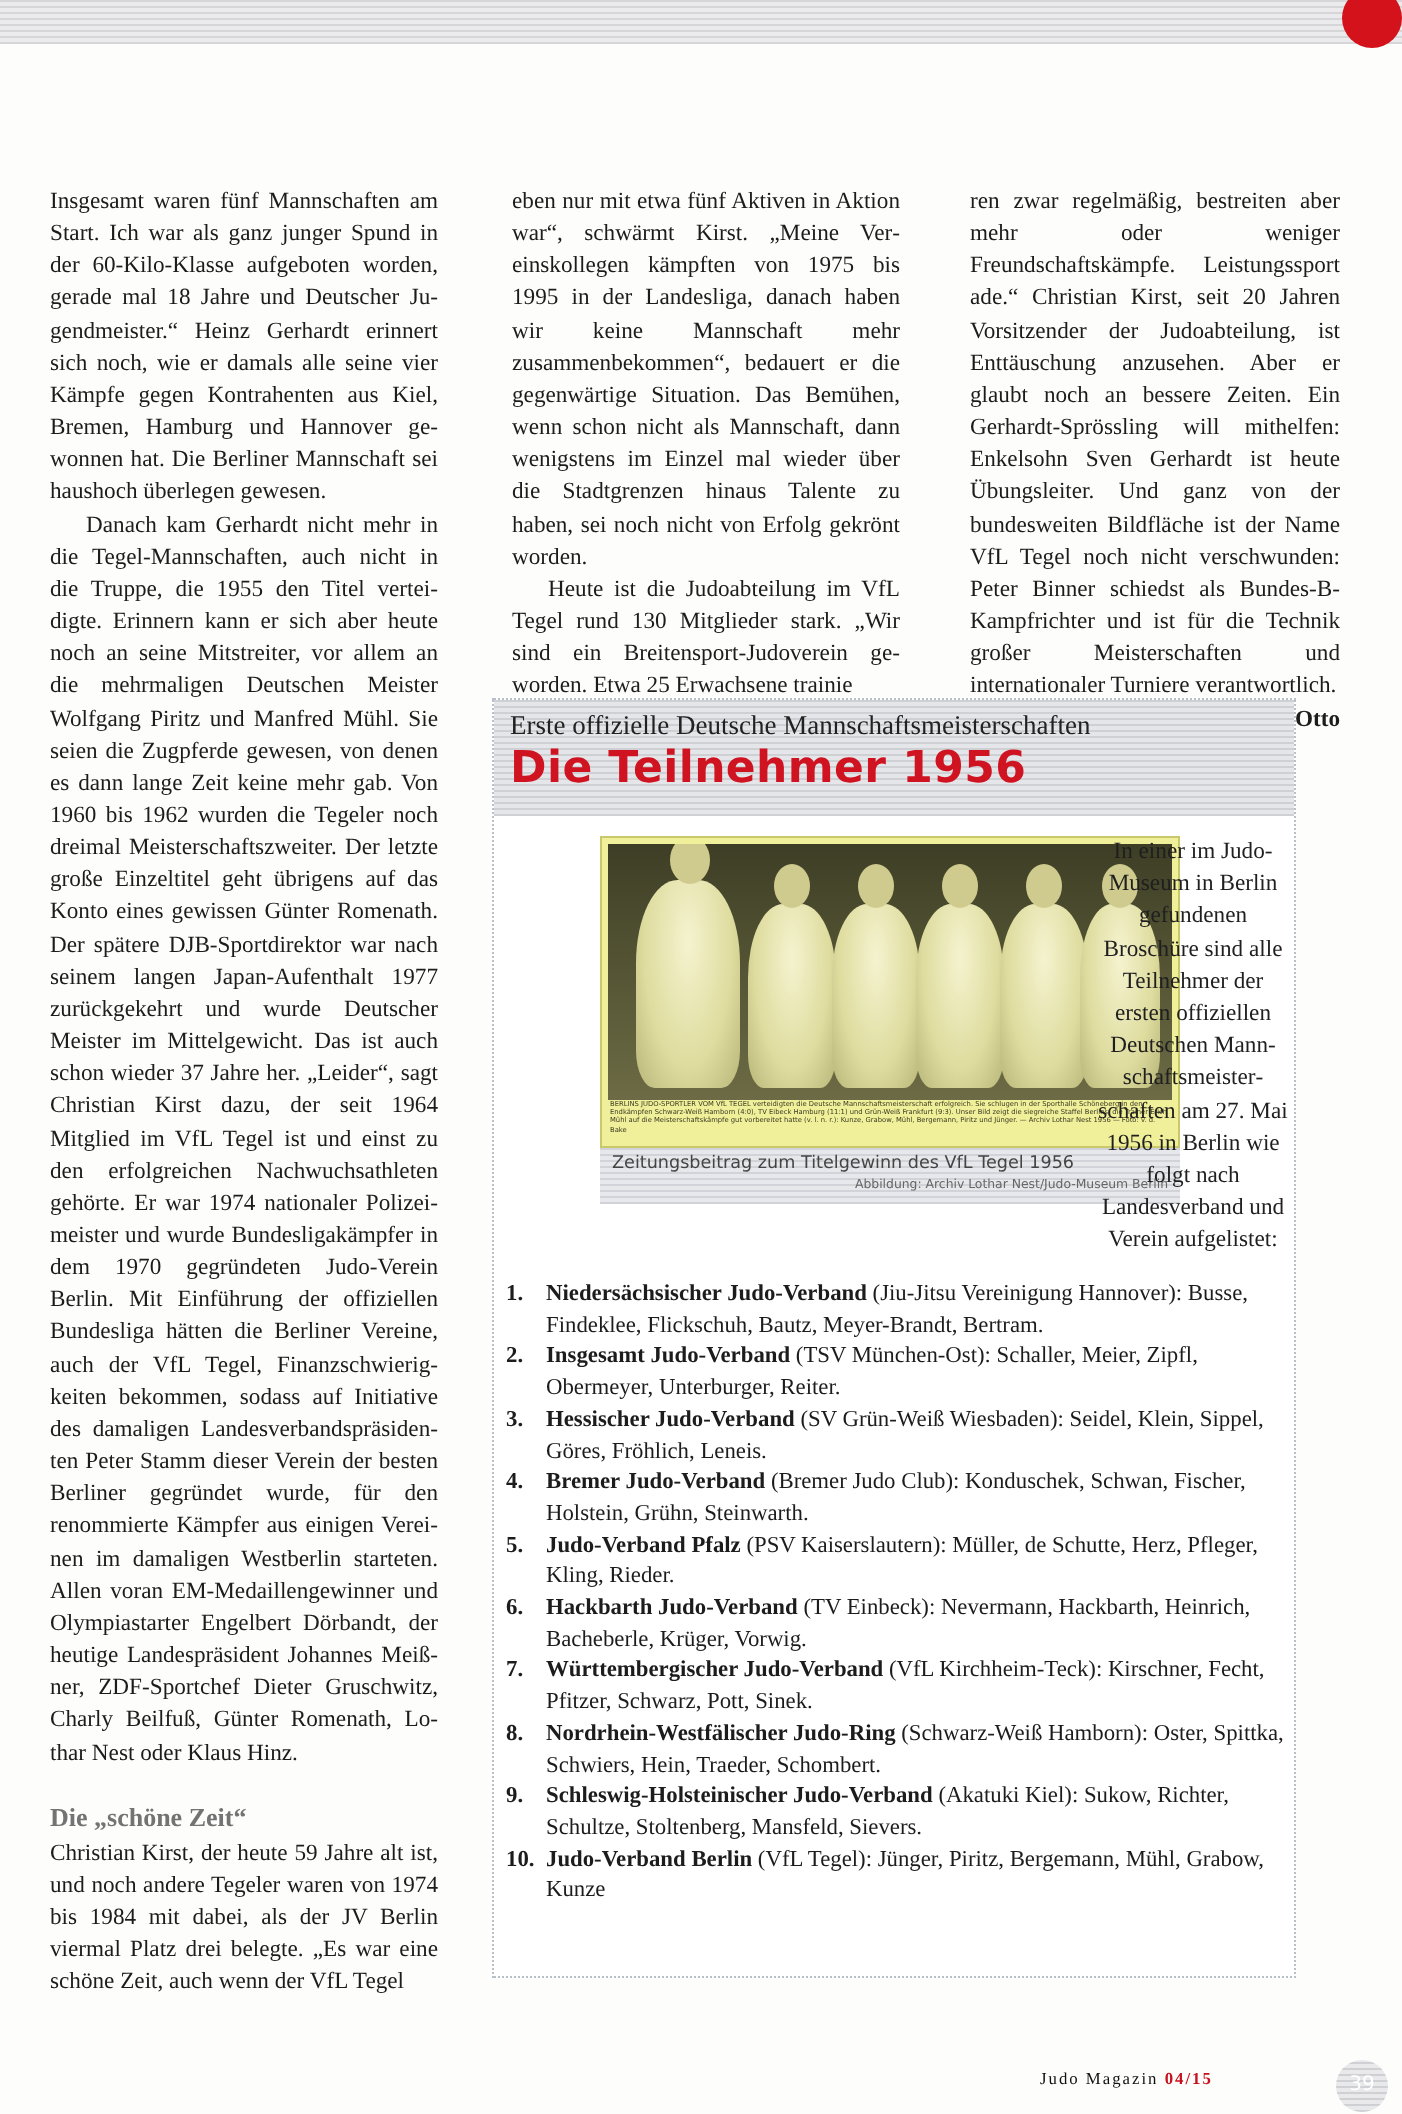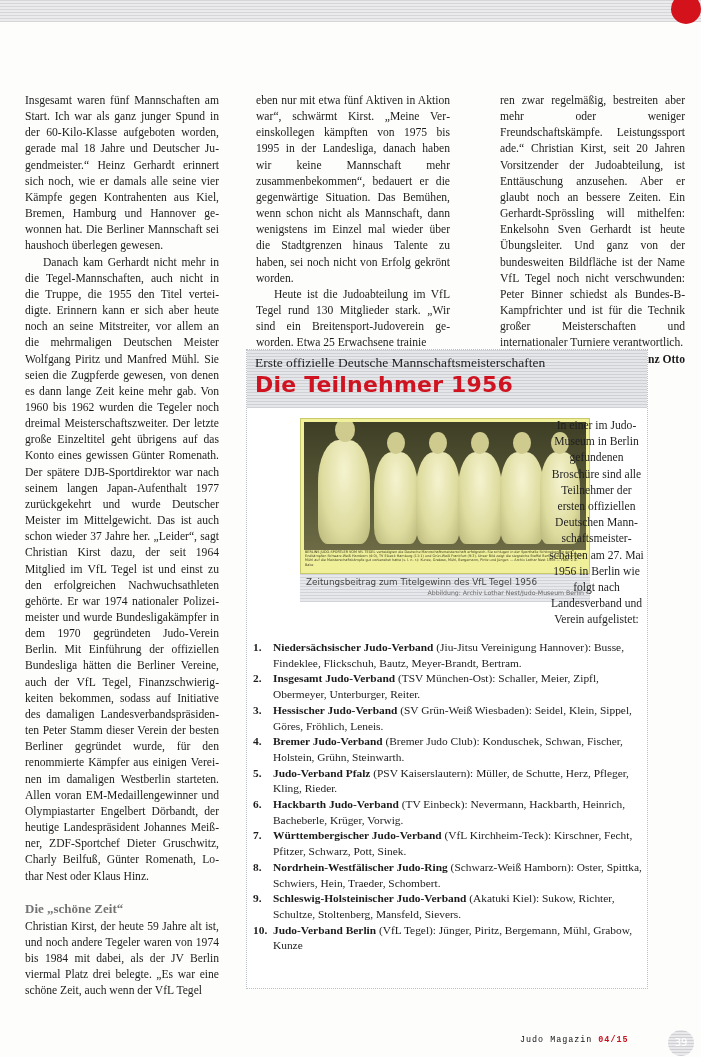--- a/index.html
+++ b/index.html
@@ -18,21 +18,21 @@
     border-radius: 50%; background: #d4121c;
   }
   .col {
     position: absolute; font-size: 11.6px; line-height: 16.15px;
     text-align: justify; hyphens: manual;
   }
   .col p { margin: 0; }
   .col p.indent { text-indent: 18px; }
   .col1 { left: 25px; top: 93px; width: 194px; }
   .col2 { left: 256px; top: 93px; width: 194px; }
-  .col3 { left: 485px; top: 93px; width: 185px; margin-left: 15px; }
+  .col3 { left: 485px; top: 93px; width: 185px; }
   .author { font-weight: bold; float: right; }
   .subhead {
     font-family: Liberation Serif, serif; font-weight: bold; color: #737373;
     font-size: 13px; margin: 16px 0 2px 0;
   }
   .box {
     position: absolute; left: 246px; top: 349px; width: 400px; height: 638px;
     border: 1px dotted #b9c0c8; background: #fff;
   }
   .box-header {
@@ -89,21 +89,21 @@
   .list {
     position: absolute; left: 6px; top: 290px; width: 392px;
     font-size: 11.4px; line-height: 15.7px; margin: 0; padding: 0; list-style: none;
   }
   .list li { display: flex; margin: 0; }
   .list .num { width: 20px; flex: none; font-weight: bold; }
   .list .txt { flex: 1; }
   .list b { font-weight: bold; }
   .footer {
     position: absolute; left: 520px; top: 1035px; width: 150px;
-    font-family: Liberation Mono, monospace; font-size: 8.4px; letter-spacing: 1px; color: #111;
+    font-family: Liberation Serif, serif; font-size: 8.4px; letter-spacing: 1px; color: #111;
   }
   .footer .issue { color: #c8101e; font-weight: bold; }
   .page-num {
     position: absolute; left: 668px; top: 1030px; width: 26px; height: 26px; border-radius: 50%;
     background: repeating-linear-gradient(0deg, #cfd0d4 0 1px, #e9e9ec 1px 3px);
     font-family: "DejaVu Sans", sans-serif; font-size: 10px; color: #fff; text-align: center; line-height: 26px;
   }
 </style>
 </head>
 <body>

